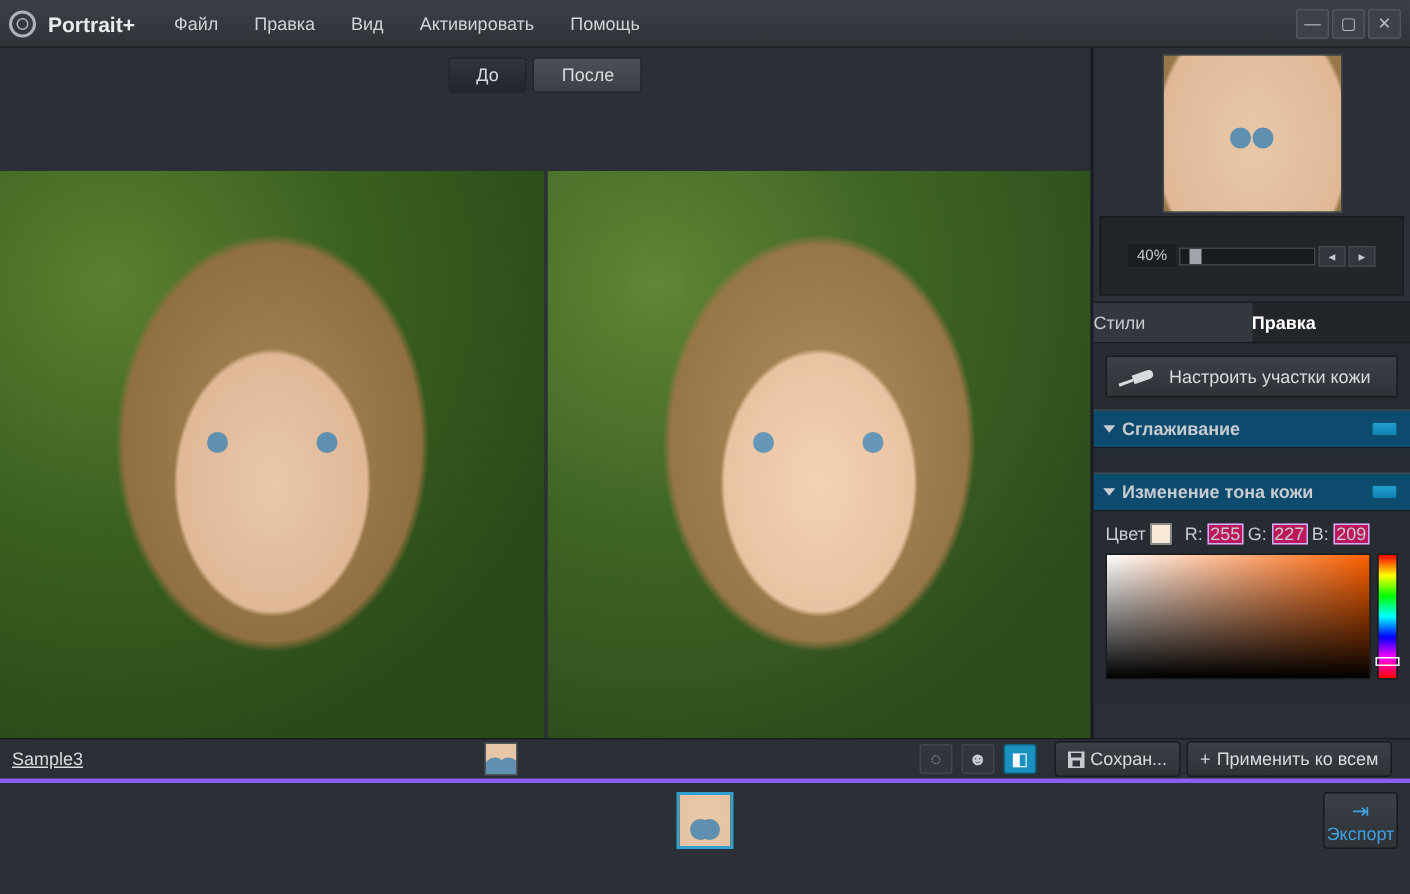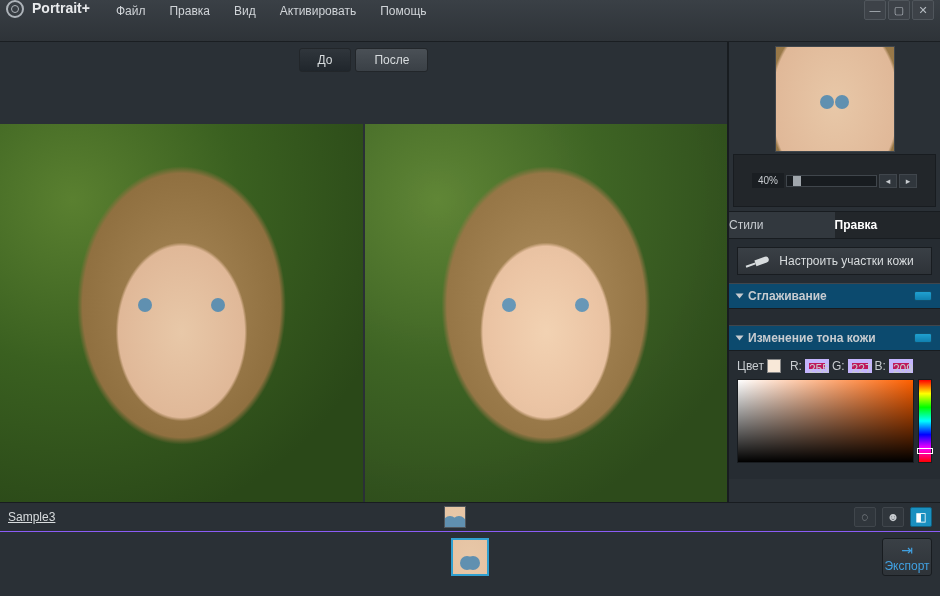--- a/index.html
+++ b/index.html
@@ -1,19 +1,19 @@
 <!DOCTYPE html>
 <html><head>
 <meta charset="utf-8">
 <style>
 * { margin: 0; padding: 0; box-sizing: border-box; font-family: "Segoe UI", Arial, sans-serif; font-size: 12px; }
 body { background: #2a3036; color: #c8ccd0; width: 940px; height: 596px; overflow: hidden; user-select: none; }
 
 
-.menubar { height: 42px; background: linear-gradient(#3a4046,#2e3338); display: flex; align-items: flex-start; padding: 0 6px; gap: 4px; border-bottom: 1px solid #1a1e22; }
+.menubar { height: 32px; background: linear-gradient(#3a4046,#2e3338); display: flex; align-items: center; padding: 0 6px; gap: 4px; border-bottom: 1px solid #1a1e22; }
 .app-logo { width: 18px; height: 18px; border: 2px solid #aeb4ba; border-radius: 50%; position: relative; display: inline-block; }
 .app-logo::before { content: ""; position: absolute; inset: 3px; border: 1px solid #aeb4ba; border-radius: 50%; }
 .app-title { font-weight: bold; font-size: 14px; color: #e8eaec; margin: 0 12px 0 4px; }
 .menu-item { padding: 4px 10px; color: #d0d4d8; cursor: pointer; border-radius: 2px; }
 .win-controls { margin-left: auto; display: flex; gap: 2px; }
 .win-btn { width: 22px; height: 20px; background: #3d4248; border: 1px solid #50565c; border-radius: 2px; display: flex; align-items: center; justify-content: center; color: #b6bcc2; cursor: pointer; font-size: 11px; }
 
 
 .main { display: flex; height: 460px; }
 .left-pane { flex: 1; display: flex; flex-direction: column; border-right: 1px solid #181c20; }
@@ -63,32 +63,32 @@
 .radio-lbl { font-size: 11px; margin-right: 4px; }
 
 .slider-row { display: flex; align-items: center; gap: 6px; }
 .slider-label { font-size: 11px; width: 50px; }
 .hslider { flex: 1; height: 4px; background: #181c20; border: 1px solid #40464c; position: relative; }
 .hslider .thumb { position: absolute; width: 10px; height: 14px; background: linear-gradient(#c8ccd0,#888c90); border: 1px solid #40464c; top: -6px; border-radius: 2px; cursor: pointer; }
 .numbox { width: 28px; height: 16px; background: #1a1e22; border: 1px solid #40464c; text-align: center; font-size: 10px; line-height: 14px; }
 
 .rgb-row { display: flex; align-items: center; gap: 3px; font-size: 10px; margin-bottom: 6px; }
 .swatch { width: 14px; height: 14px; border: 1px solid #888; background: #f8e8d8; }
-.rgb-val { width: 24px; height: 14px; background: #be185d; border: 4px solid #c4b5fd; text-align: center; line-height: 12px; }
+.rgb-val { width: 24px; height: 14px; background: #be185d; border: 1px solid #c4b5fd; text-align: center; line-height: 12px; }
 
 .color-area { display: flex; gap: 4px; margin-bottom: 8px; }
 .sv-box { flex: 1; height: 84px; position: relative; border: 1px solid #181c20;
   background: linear-gradient(to right, #fff, #ff6000); }
 .sv-box::after { content:""; position:absolute; inset:0; background: linear-gradient(to top, #000, transparent); }
 .hue-strip { width: 14px; height: 84px; border: 1px solid #181c20;
   background: linear-gradient(to bottom, #f00,#ff0,#0f0,#0ff,#00f,#f0f,#f00); position: relative; }
 .hue-strip::after { content:""; position:absolute; left:-2px; right:-2px; height:4px; bottom:8px; border:1px solid #fff; }
 
 
-.status-row { height: 30px; background: #2a3036; border-top: 1px solid #181c20; border-bottom: 1px solid #8b5cf6; display: flex; align-items: center; padding: 0 8px; gap: 6px; }
+.status-row { height: 30px; background: #2a3036; border-top: 1px solid #181c20; border-bottom: 3px solid #8b5cf6; display: flex; align-items: center; padding: 0 8px; gap: 6px; }
 .filename { text-decoration: underline; color: #d8dcde; cursor: pointer; }
 .thumb-small { width: 22px; height: 22px; border: 1px solid #50565c; margin: 0 auto; position: relative; overflow:hidden; }
 .thumb-small .fake-portrait { margin-top:0; }
 .status-mid { flex:1; display:flex; justify-content:center; }
 .tool-icons { display: flex; gap: 6px; margin-left: auto; }
 .tbtn { width: 22px; height: 20px; border: 1px solid #40464c; background: #30363c; display:flex; align-items:center; justify-content:center; border-radius:2px; cursor:pointer; font-size:12px; }
 .tbtn.active { background: #1a90c0; border-color:#106080; color:#fff; }
 .action-btns { display: flex; gap: 4px; padding: 0 4px 0 6px; }
 .abtn { padding: 4px 8px; background: linear-gradient(#3a4046,#2e3338); border: 1px solid #181c20; border-radius: 3px; cursor: pointer; color:#d8dcde; display:flex; align-items:center; gap:4px; font-size:11px; white-space:nowrap; }
 
@@ -209,20 +209,30 @@
   <div class="status-mid">
     <div class="thumb-small">
         <div class="fake-portrait"></div>
       </div>
   </div>
   <div class="tool-icons">
     <div class="tbtn">◌</div>
     <div class="tbtn">☻</div>
     <div class="tbtn active">◧</div>
   </div>
+  <div class="action-btns">
+    <div class="abtn">
+      <span class="save-icon"></span>
+      <span>Сохран...</span>
+    </div>
+    <div class="abtn">
+      <span>+</span>
+      <span>Применить ко всем</span>
+    </div>
+  </div>
 </div>
 
 <div class="filmstrip">
   <div class="film-center">
     <div class="film-thumb">
         <div class="fake-portrait"></div>
       </div>
   </div>
   <div class="export-btn">
     <span style="color:#40a0e0; font-size:14px;">⇥</span>

